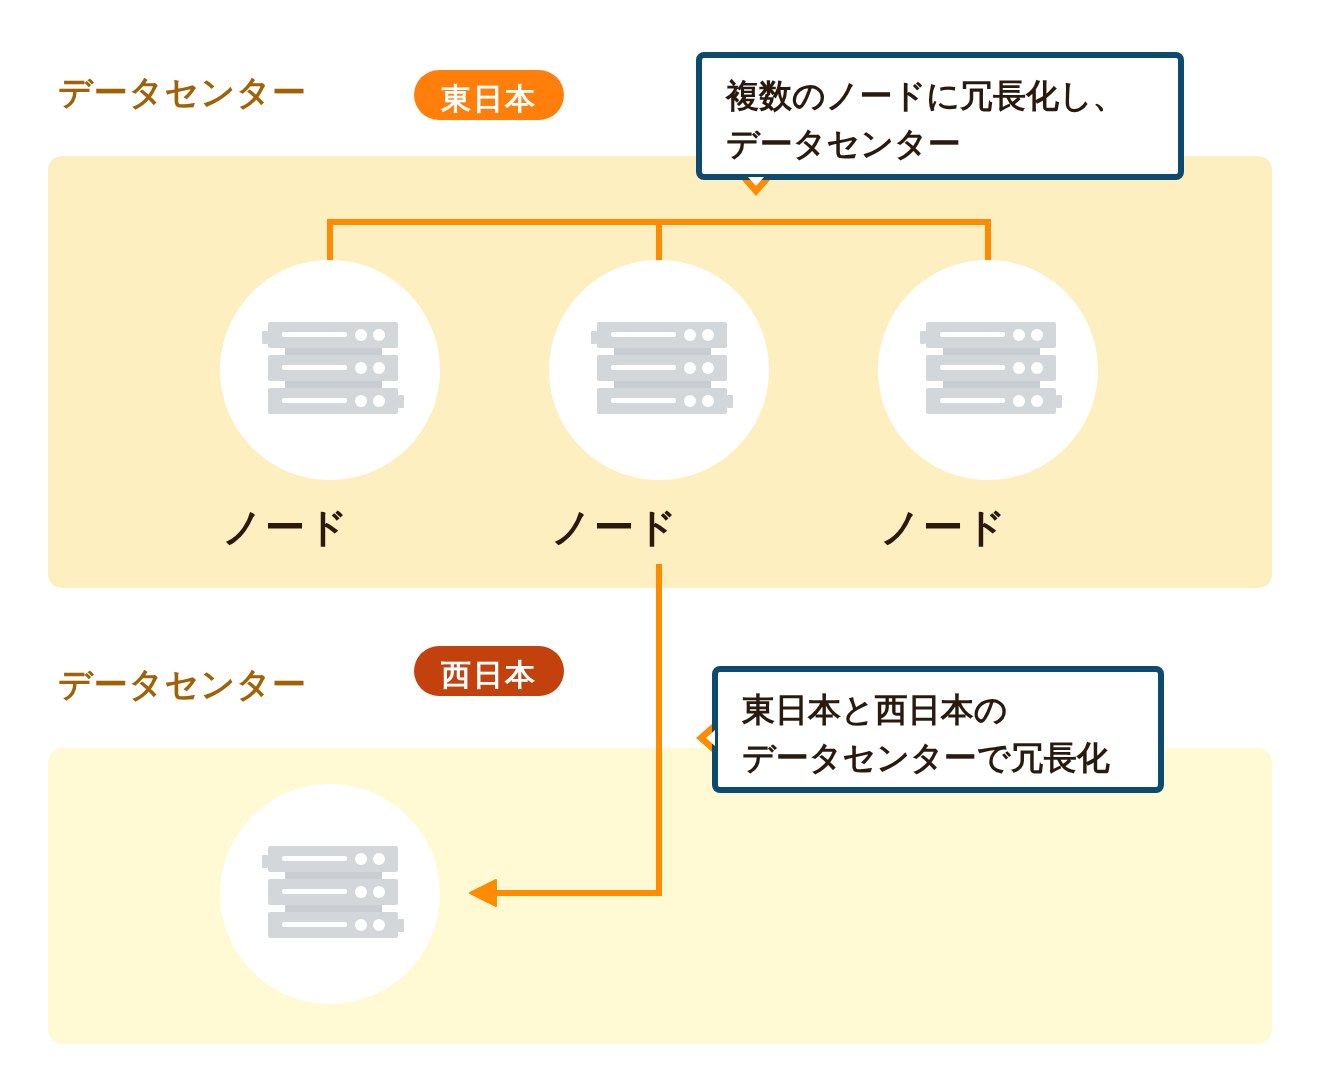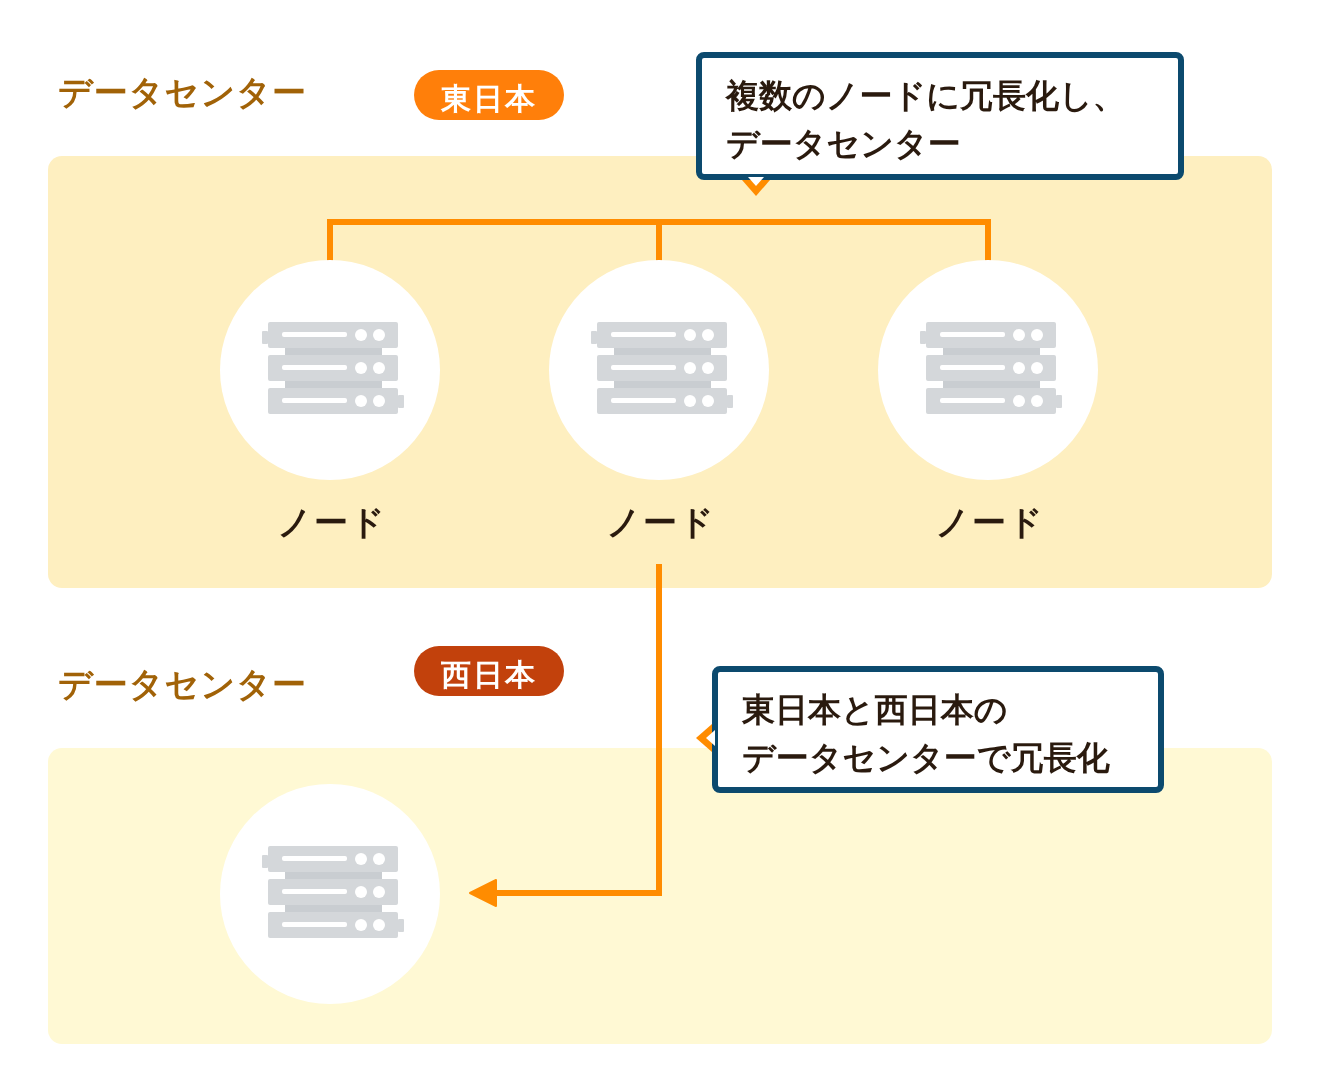--- a/index.html
+++ b/index.html
@@ -22,21 +22,21 @@
   #badge-east { top: 70px; background: #FF7F0A; }
   #badge-west { top: 646px; background: #c2410c; }
 
   svg.connectors { position: absolute; left: 0; top: 0; width: 1320px; height: 1092px; }
 
   .node-circle {
     position: absolute; width: 220px; height: 220px; border-radius: 50%; background: #ffffff;
   }
   .node-circle svg { position: absolute; left: 40px; top: 60px; width: 146px; height: 96px; }
 
-  .node-label { position: absolute; width: 220px; text-align: center; font-size: 34px; font-weight: bold; color: #2a1a0e; letter-spacing: 2px; }
+  .node-label { position: absolute; width: 220px; text-align: left; font-size: 40px; font-weight: bold; color: #2a1a0e; letter-spacing: 2px; }
 
   .callout {
     position: absolute; background: #ffffff; border: 6px solid #0c4a6e; border-radius: 8px; box-sizing: border-box;
     color: #2a1a0e; font-weight: bold; font-size: 33px; line-height: 48px; padding: 14px 0 0 24px; white-space: nowrap;
   }
   #callout-nodes { left: 696px; top: 52px; width: 488px; height: 128px; }
   #callout-dc { left: 712px; top: 666px; width: 452px; height: 127px; }
   .callout .line { display: block; }
   .tail { position: absolute; width: 0; height: 0; }
   #callout-nodes .tail-outer { left: 40px; bottom: -22px; border-left: 14px solid transparent; border-right: 14px solid transparent; border-top: 16px solid #FF8C00; }

